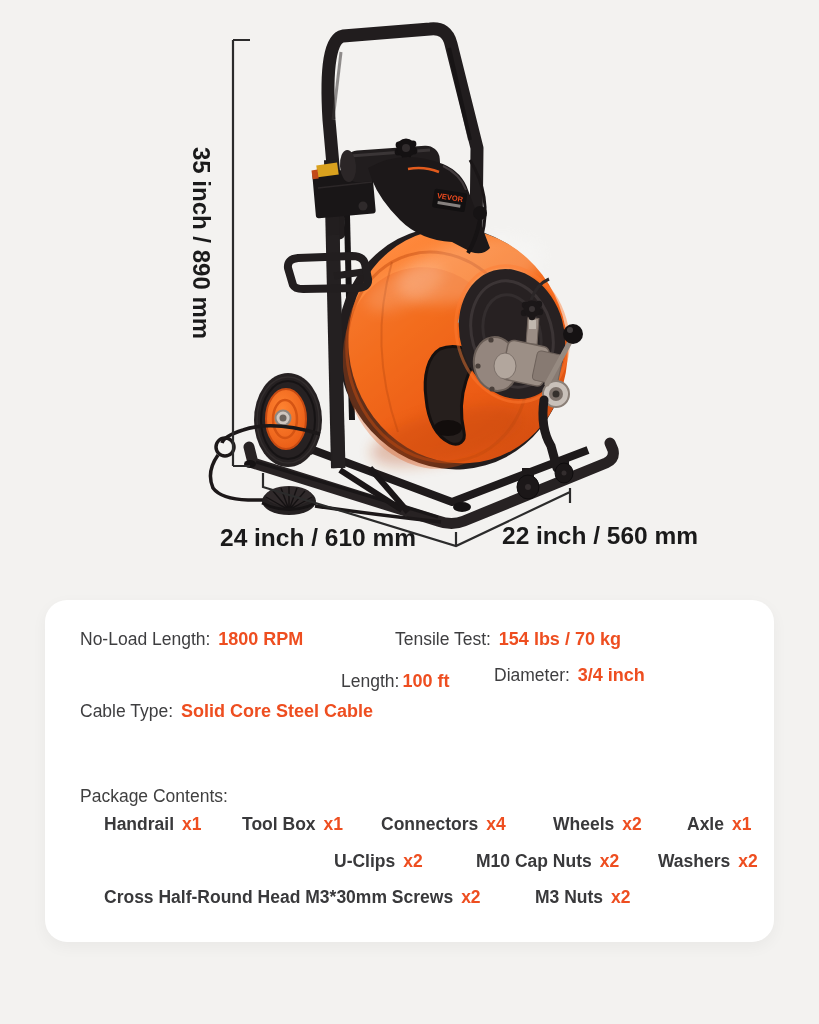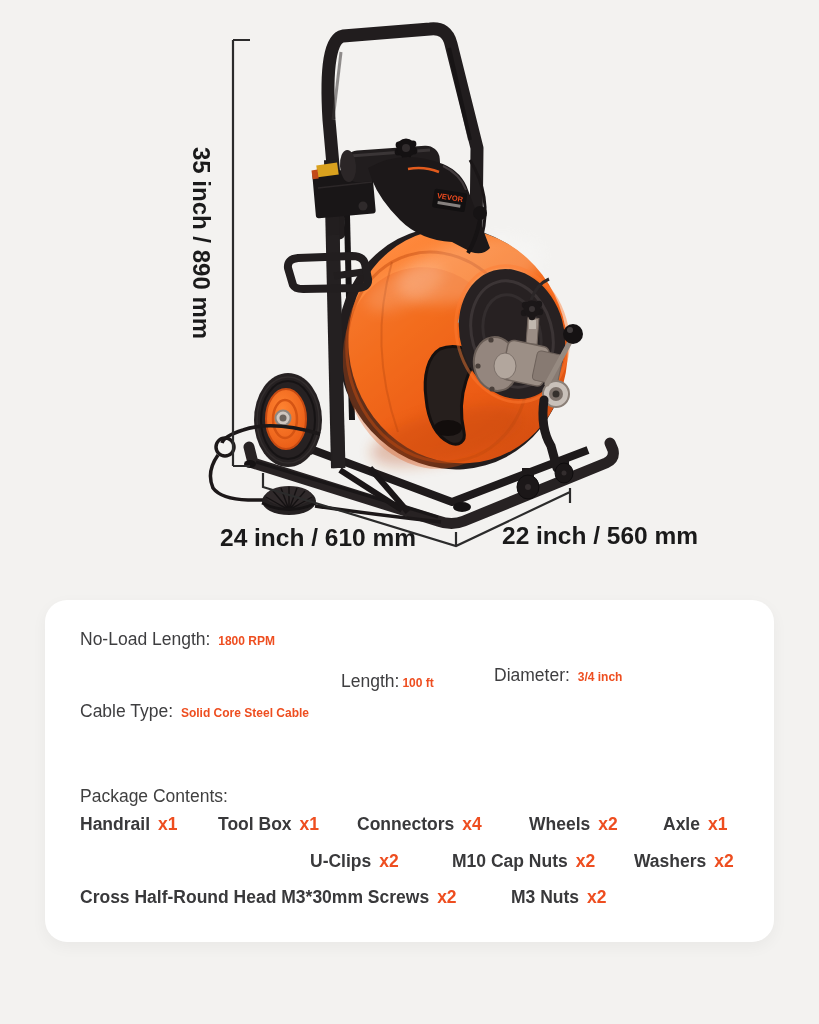--- a/index.html
+++ b/index.html
@@ -12,23 +12,23 @@
   .stage{position:absolute;left:0;top:0;width:819px;height:600px;}
   .stage svg{display:block;}
 
   
   .panel{
     position:absolute;left:45px;top:600px;width:729px;height:342px;
     background:#ffffff;border-radius:22px;
     box-shadow:0 5px 16px rgba(0,0,0,0.045);
   }
   .spec{position:absolute;white-space:nowrap;font-size:17.5px;color:#3e3e40;line-height:1.15;}
-  .spec .val{color:#ee4e20;font-weight:700;font-size:12px;margin-left:3px;}
+  .spec .val{color:#ee4e20;font-weight:700;font-size:18px;margin-left:3px;}
   .pkg-head{position:absolute;white-space:nowrap;font-size:17.5px;color:#404040;}
-  .pkg{position:absolute;white-space:nowrap;font-size:17.5px;font-weight:700;color:#39393b;}
+  .pkg{position:absolute;white-space:nowrap;font-size:17.5px;font-weight:700;color:#39393b;margin-left:24px;}
   .pkg .qty{color:#ee4e20;margin-left:8px;font-weight:700;}
 
   text.dim{font-family:"Liberation Sans",sans-serif;font-weight:700;fill:#1a1a1a;}
 </style>
 </head>
 <body>
 
 <div class="stage">
 <svg viewBox="0 0 819 600" width="819" height="600">
   <defs>
@@ -214,20 +214,23 @@
   <text class="dim" x="220" y="546" font-size="24.5">24 inch / 610 mm</text>
   <text class="dim" x="502" y="544" font-size="24.5">22 inch / 560 mm</text>
 </svg>
 </div>
 
 <div class="panel">
 
   <div class="spec" style="left:35px;top:29px">
     <span class="lbl">No-Load Length: </span><span class="val">1800 RPM</span>
   </div>
+  <div class="spec" style="left:350px;top:29px">
+    <span class="lbl">Tensile Test: </span><span class="val">154 lbs / 70 kg</span>
+  </div>
 
   <div class="spec" style="left:296px;top:71px">
     <span class="lbl">Length:</span><span class="val">100 ft</span>
   </div>
   <div class="spec" style="left:449px;top:65px">
     <span class="lbl">Diameter: </span><span class="val">3/4 inch</span>
   </div>
 
   <div class="spec" style="left:35px;top:101px">
     <span class="lbl">Cable Type: </span><span class="val">Solid Core Steel Cable</span>

